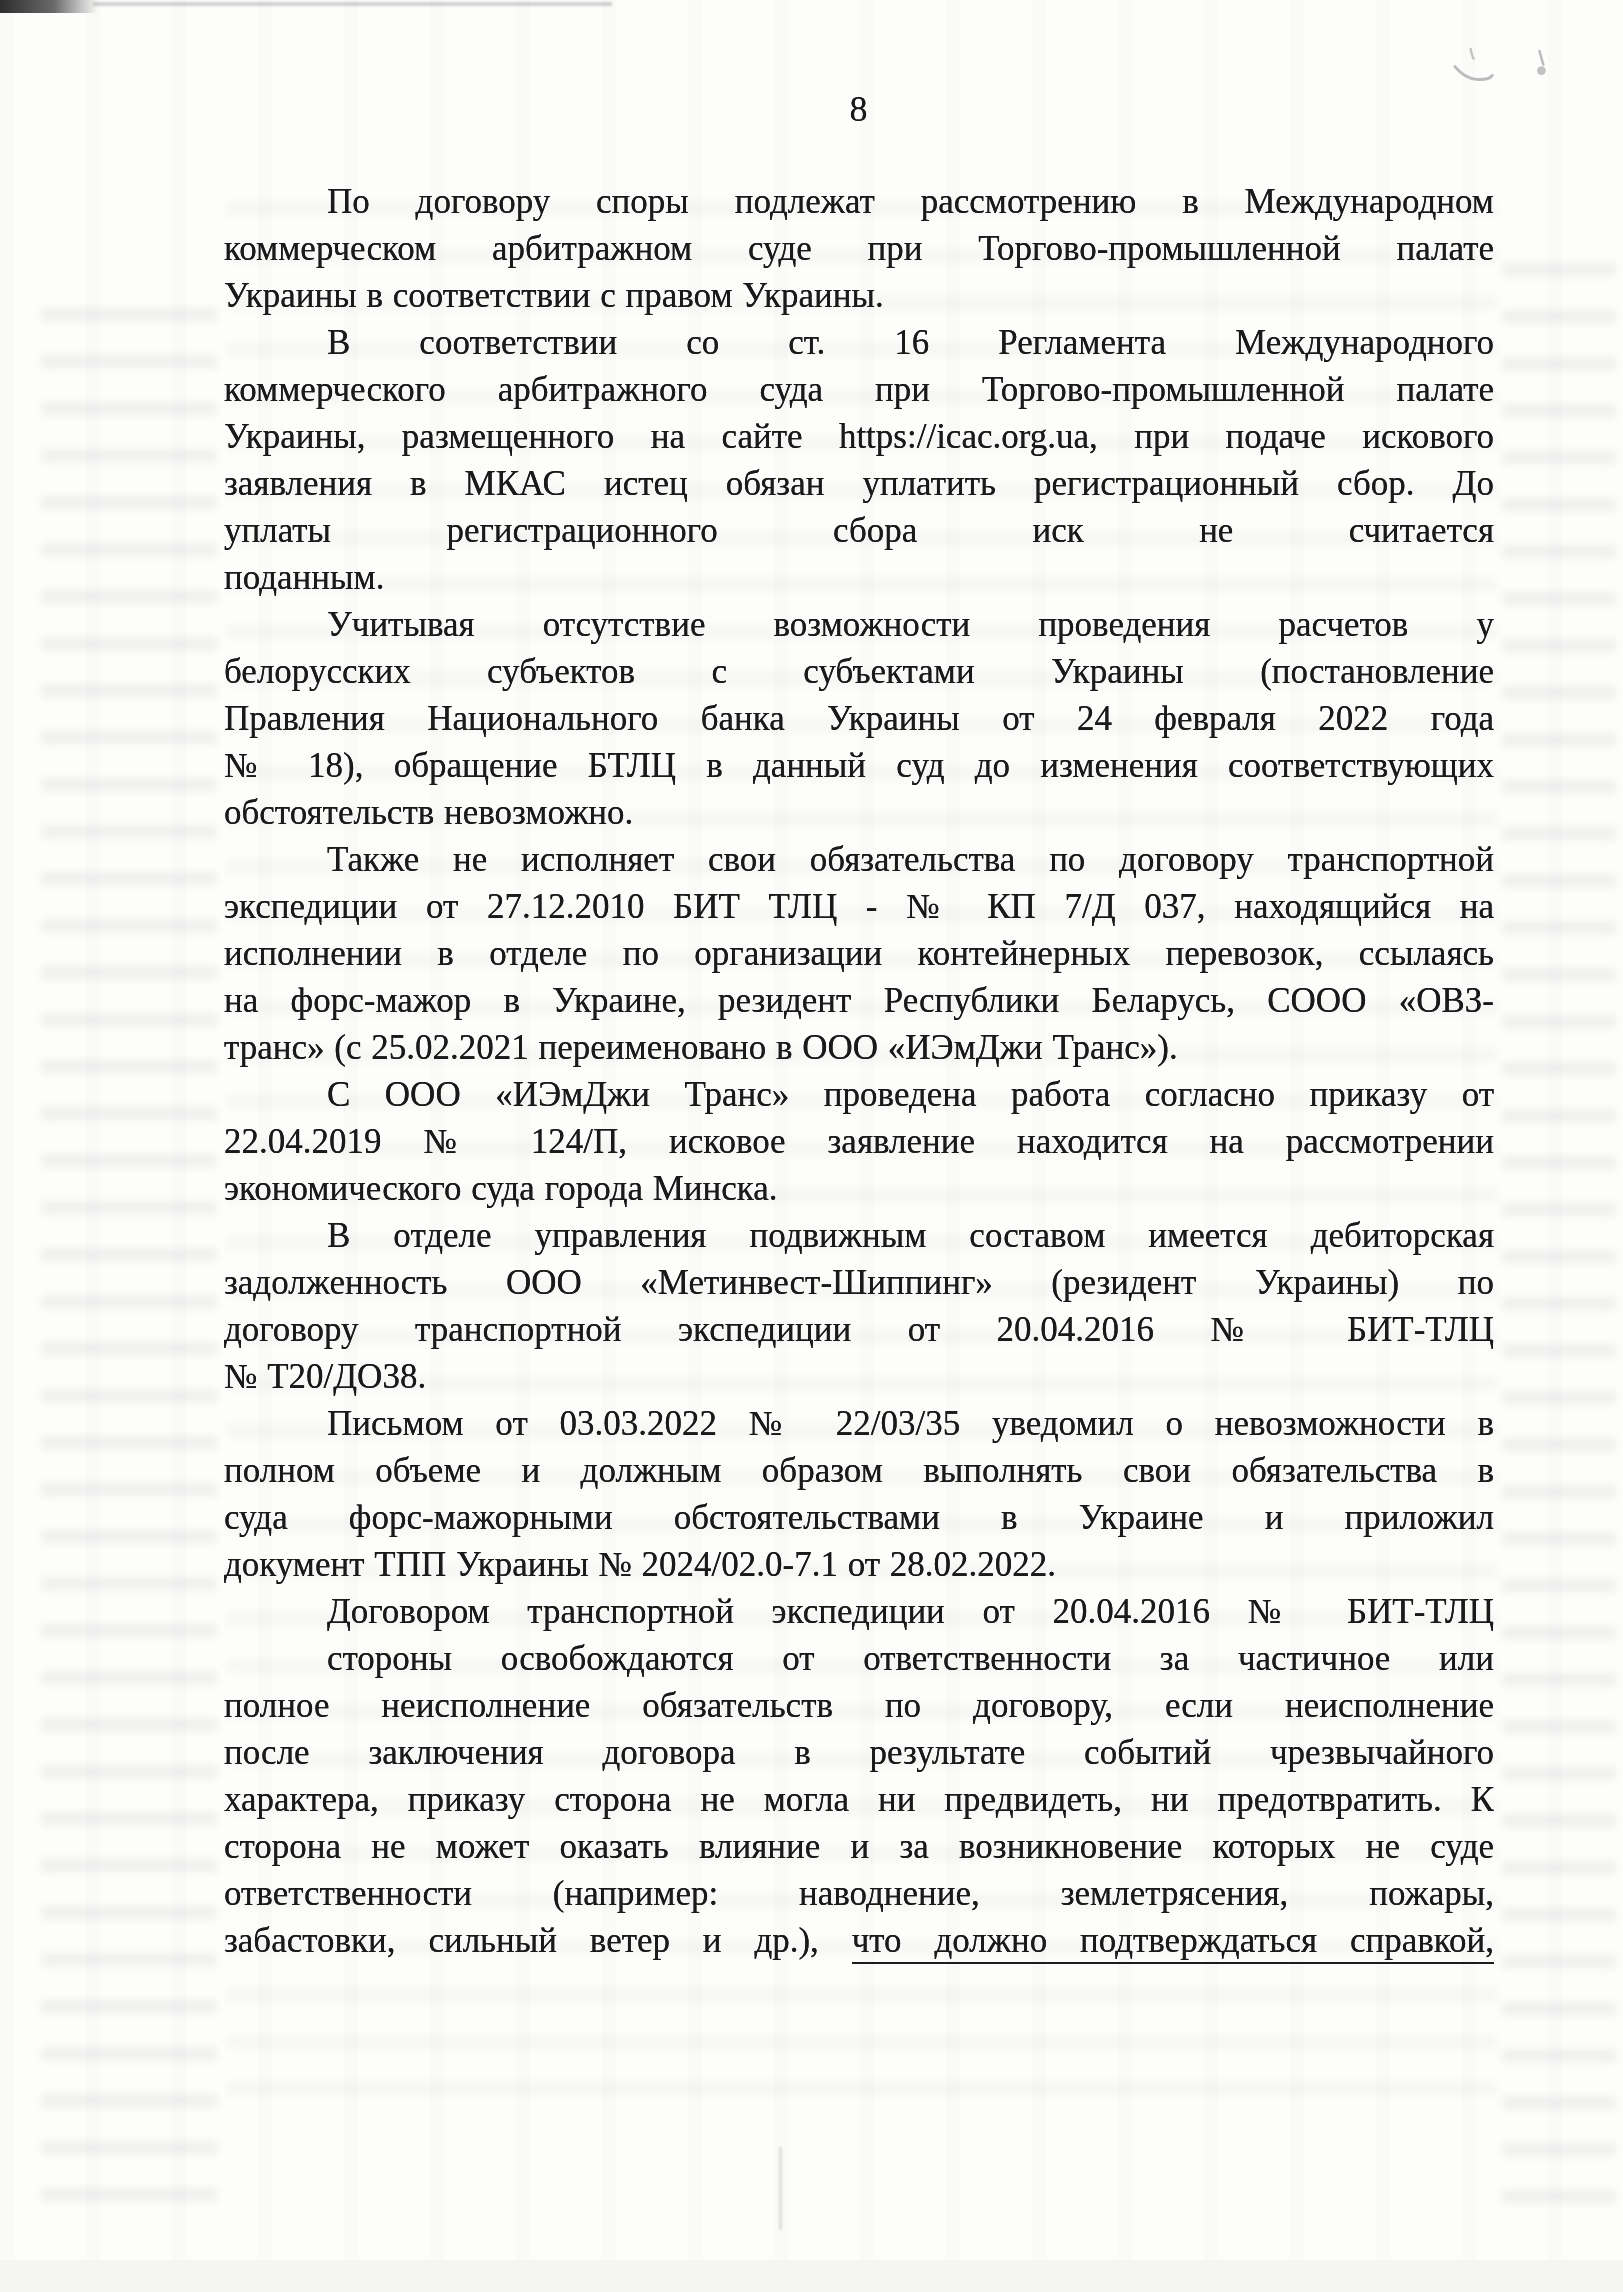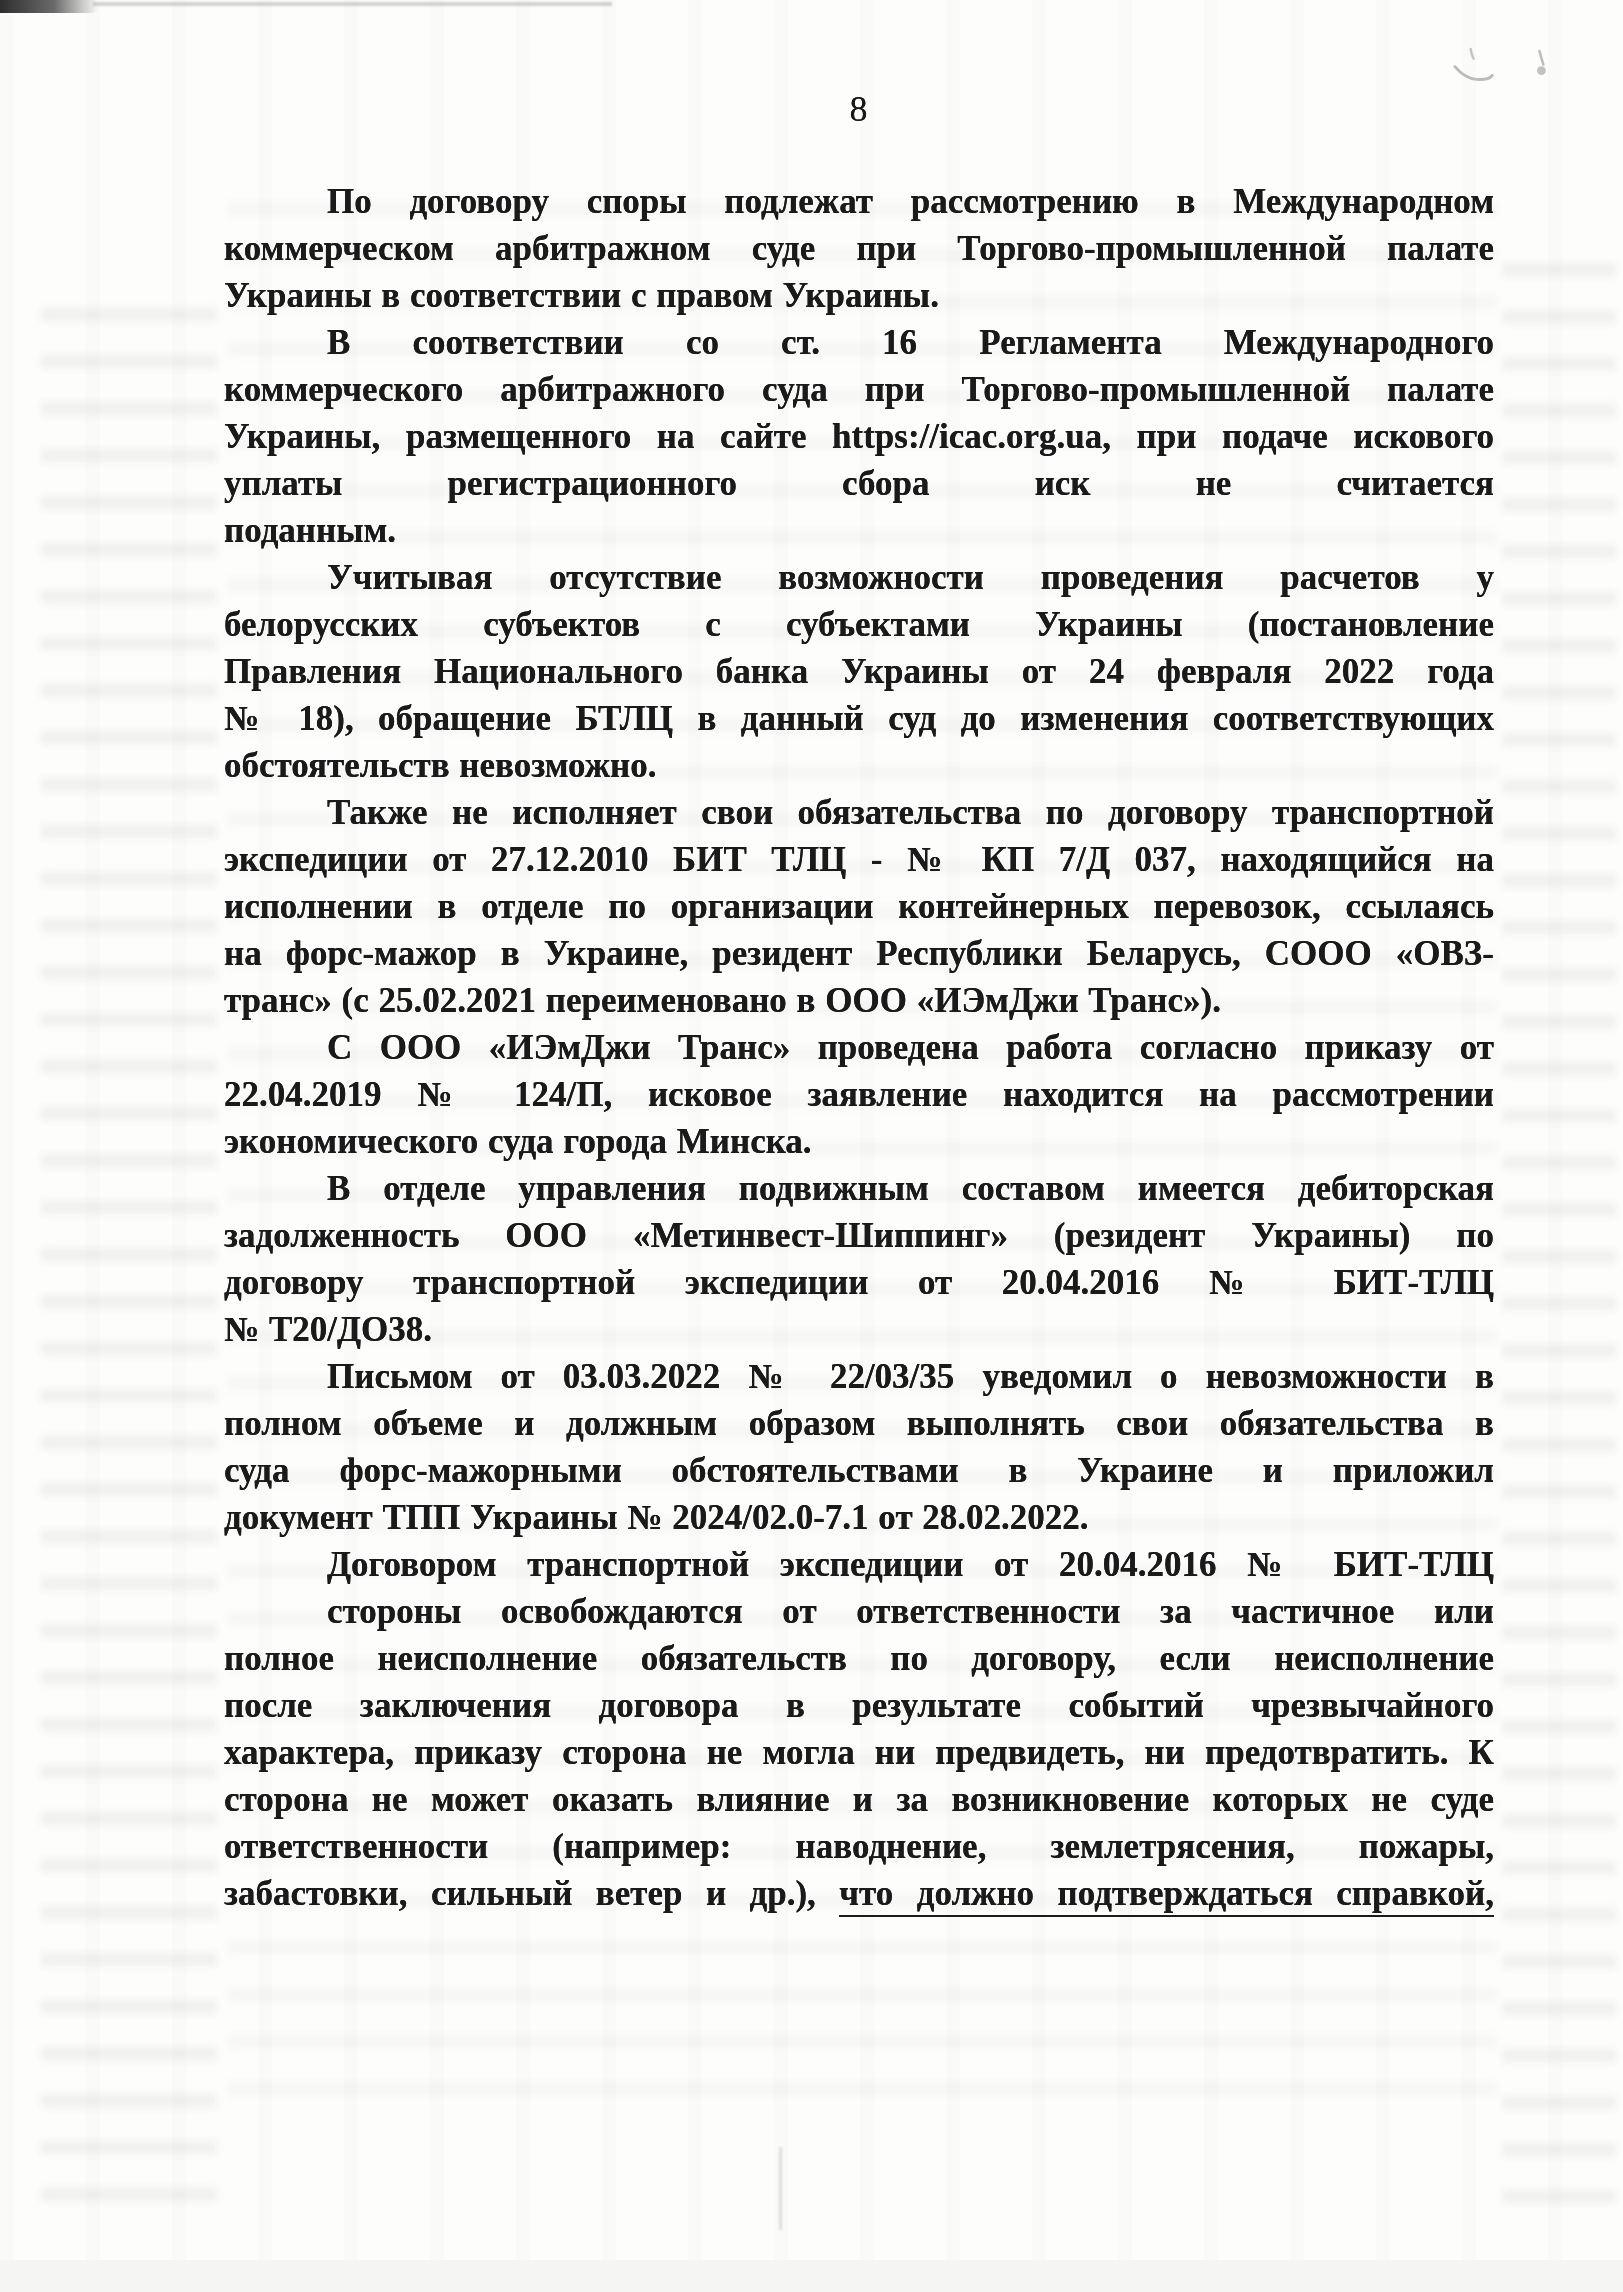--- a/index.html
+++ b/index.html
@@ -62,21 +62,20 @@
     width: 1270px;
     font-size: 35px;
     line-height: 47px;
     text-shadow: 0 0 0.5px currentColor;
   }
   .line {
     height: 47px;
     overflow: hidden;
     text-align: left;
     word-spacing: 1px;
-    font-weight: bold;
   }
   .line.first { text-indent: 103px; }
   .line.fill {
     text-align: justify;
     text-align-last: justify;
   }
   .u {
     border-bottom: 3.9px solid #1c1c1c;
     padding-bottom: 2px;
   }
@@ -141,20 +140,21 @@
 
   <div class="page-number">8</div>
 
   <div class="text-block">
       <div class="line first fill"><span>По договору споры подлежат рассмотрению в Международном</span></div>
       <div class="line fill"><span>коммерческом арбитражном суде при Торгово-промышленной палате</span></div>
       <div class="line"><span>Украины в соответствии с правом Украины.</span></div>
       <div class="line first fill"><span>В соответствии со ст. 16 Регламента Международного</span></div>
       <div class="line fill"><span>коммерческого арбитражного суда при Торгово-промышленной палате</span></div>
       <div class="line fill"><span>Украины, размещенного на сайте https://icac.org.ua, при подаче искового</span></div>
+      <div class="line fill"><span>заявления в МКАС истец обязан уплатить регистрационный сбор. До</span></div>
       <div class="line fill"><span>уплаты регистрационного сбора иск не считается</span></div>
       <div class="line"><span>поданным.</span></div>
       <div class="line first fill"><span>Учитывая отсутствие возможности проведения расчетов у</span></div>
       <div class="line fill"><span>белорусских субъектов с субъектами Украины (постановление</span></div>
       <div class="line fill"><span>Правления Национального банка Украины от 24 февраля 2022 года</span></div>
       <div class="line fill"><span>№ 18), обращение БТЛЦ в данный суд до изменения соответствующих</span></div>
       <div class="line"><span>обстоятельств невозможно.</span></div>
       <div class="line first fill"><span>Также не исполняет свои обязательства по договору транспортной</span></div>
       <div class="line fill"><span>экспедиции от 27.12.2010 БИТ ТЛЦ - № КП 7/Д 037, находящийся на</span></div>
       <div class="line fill"><span>исполнении в отделе по организации контейнерных перевозок, ссылаясь</span></div>

